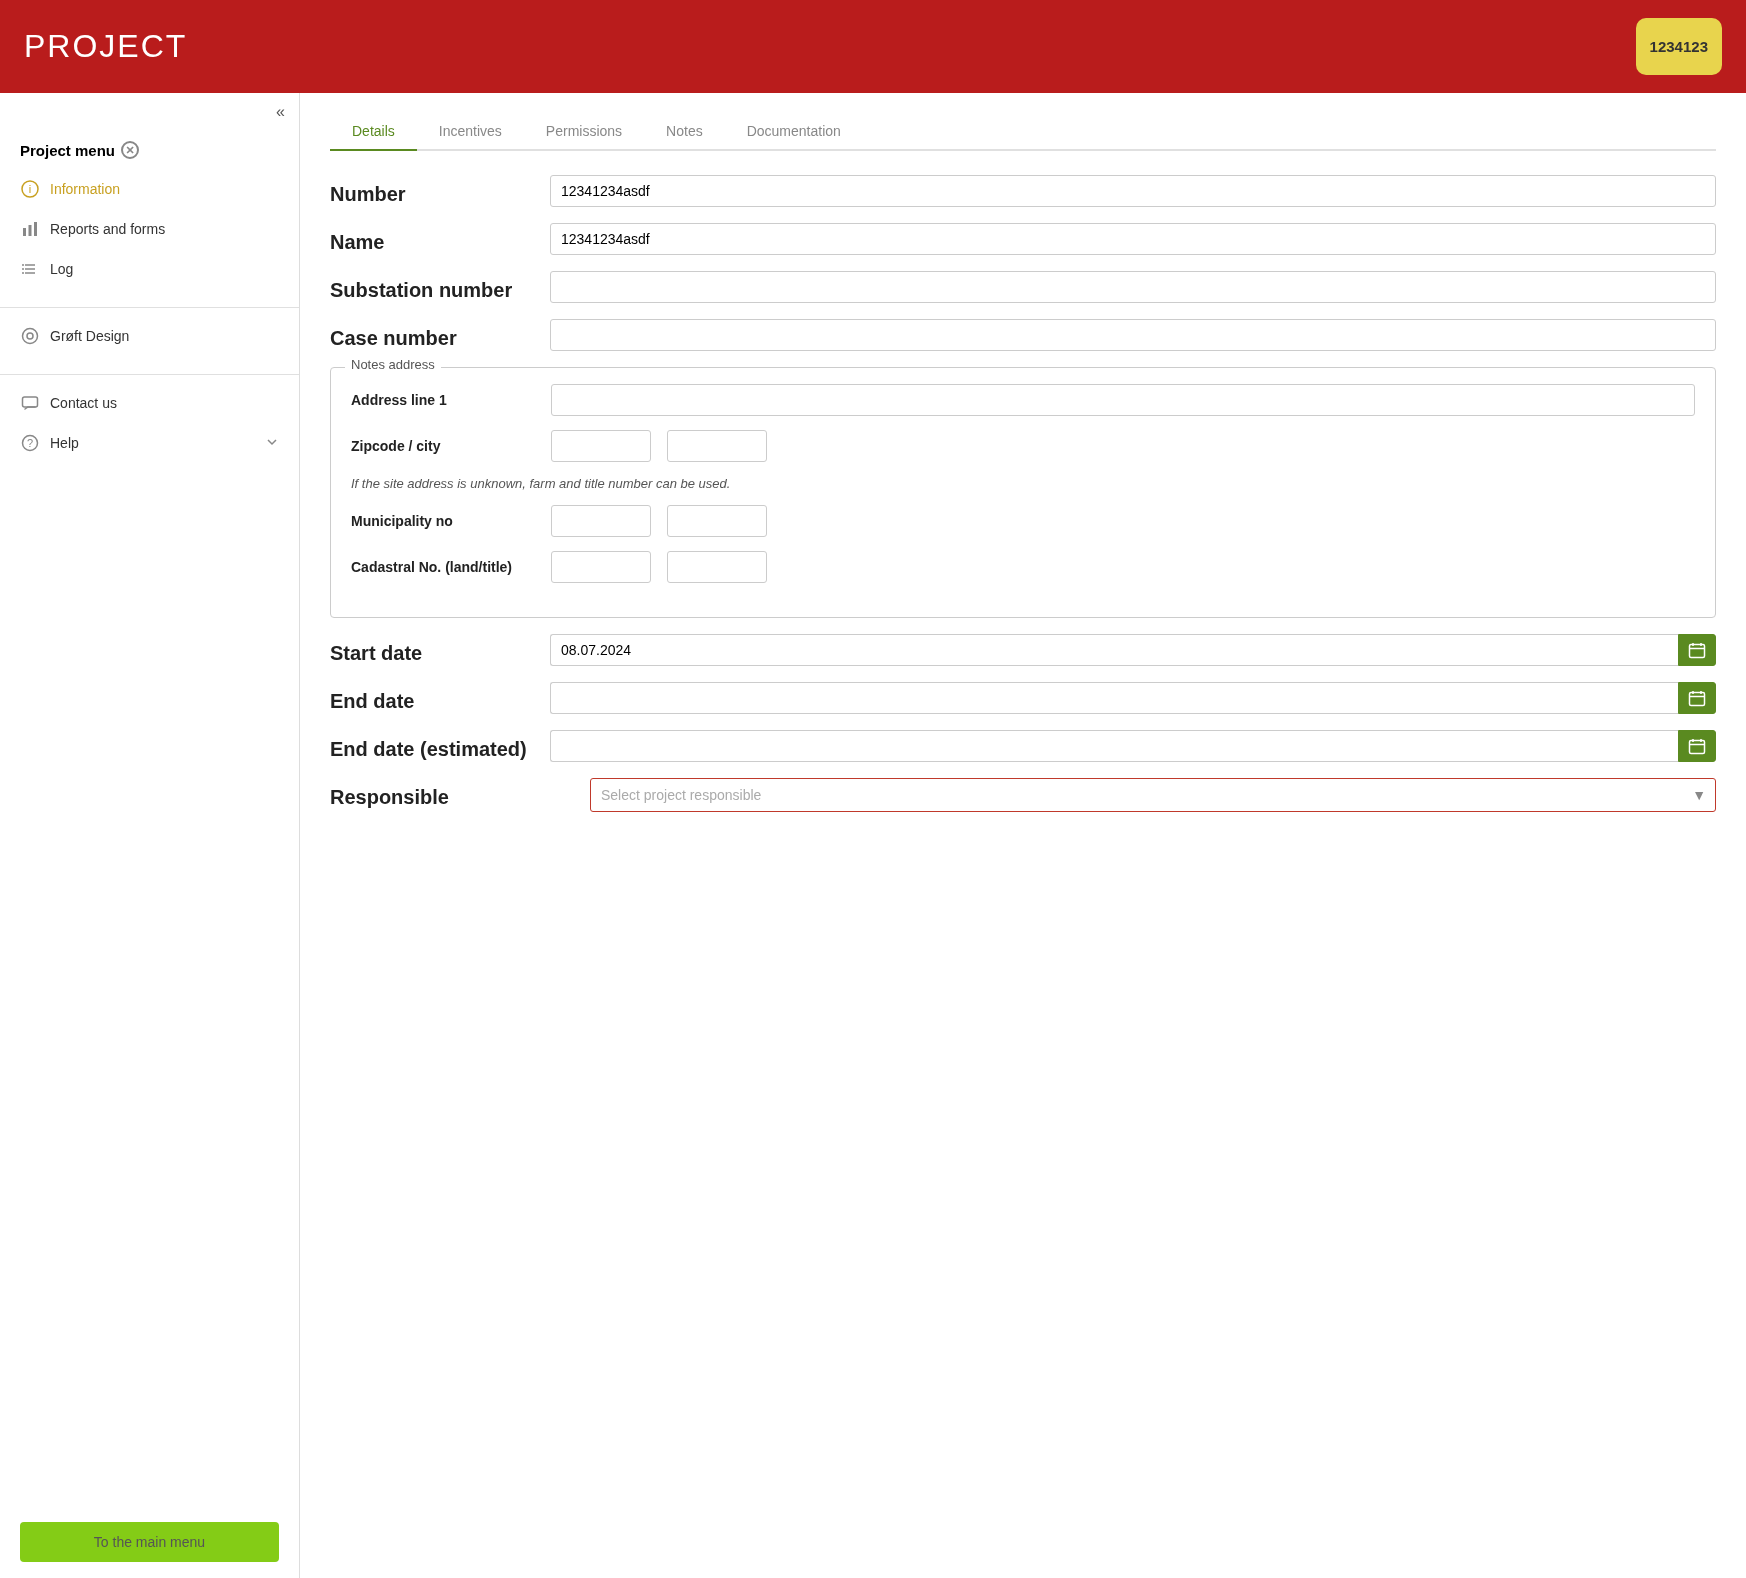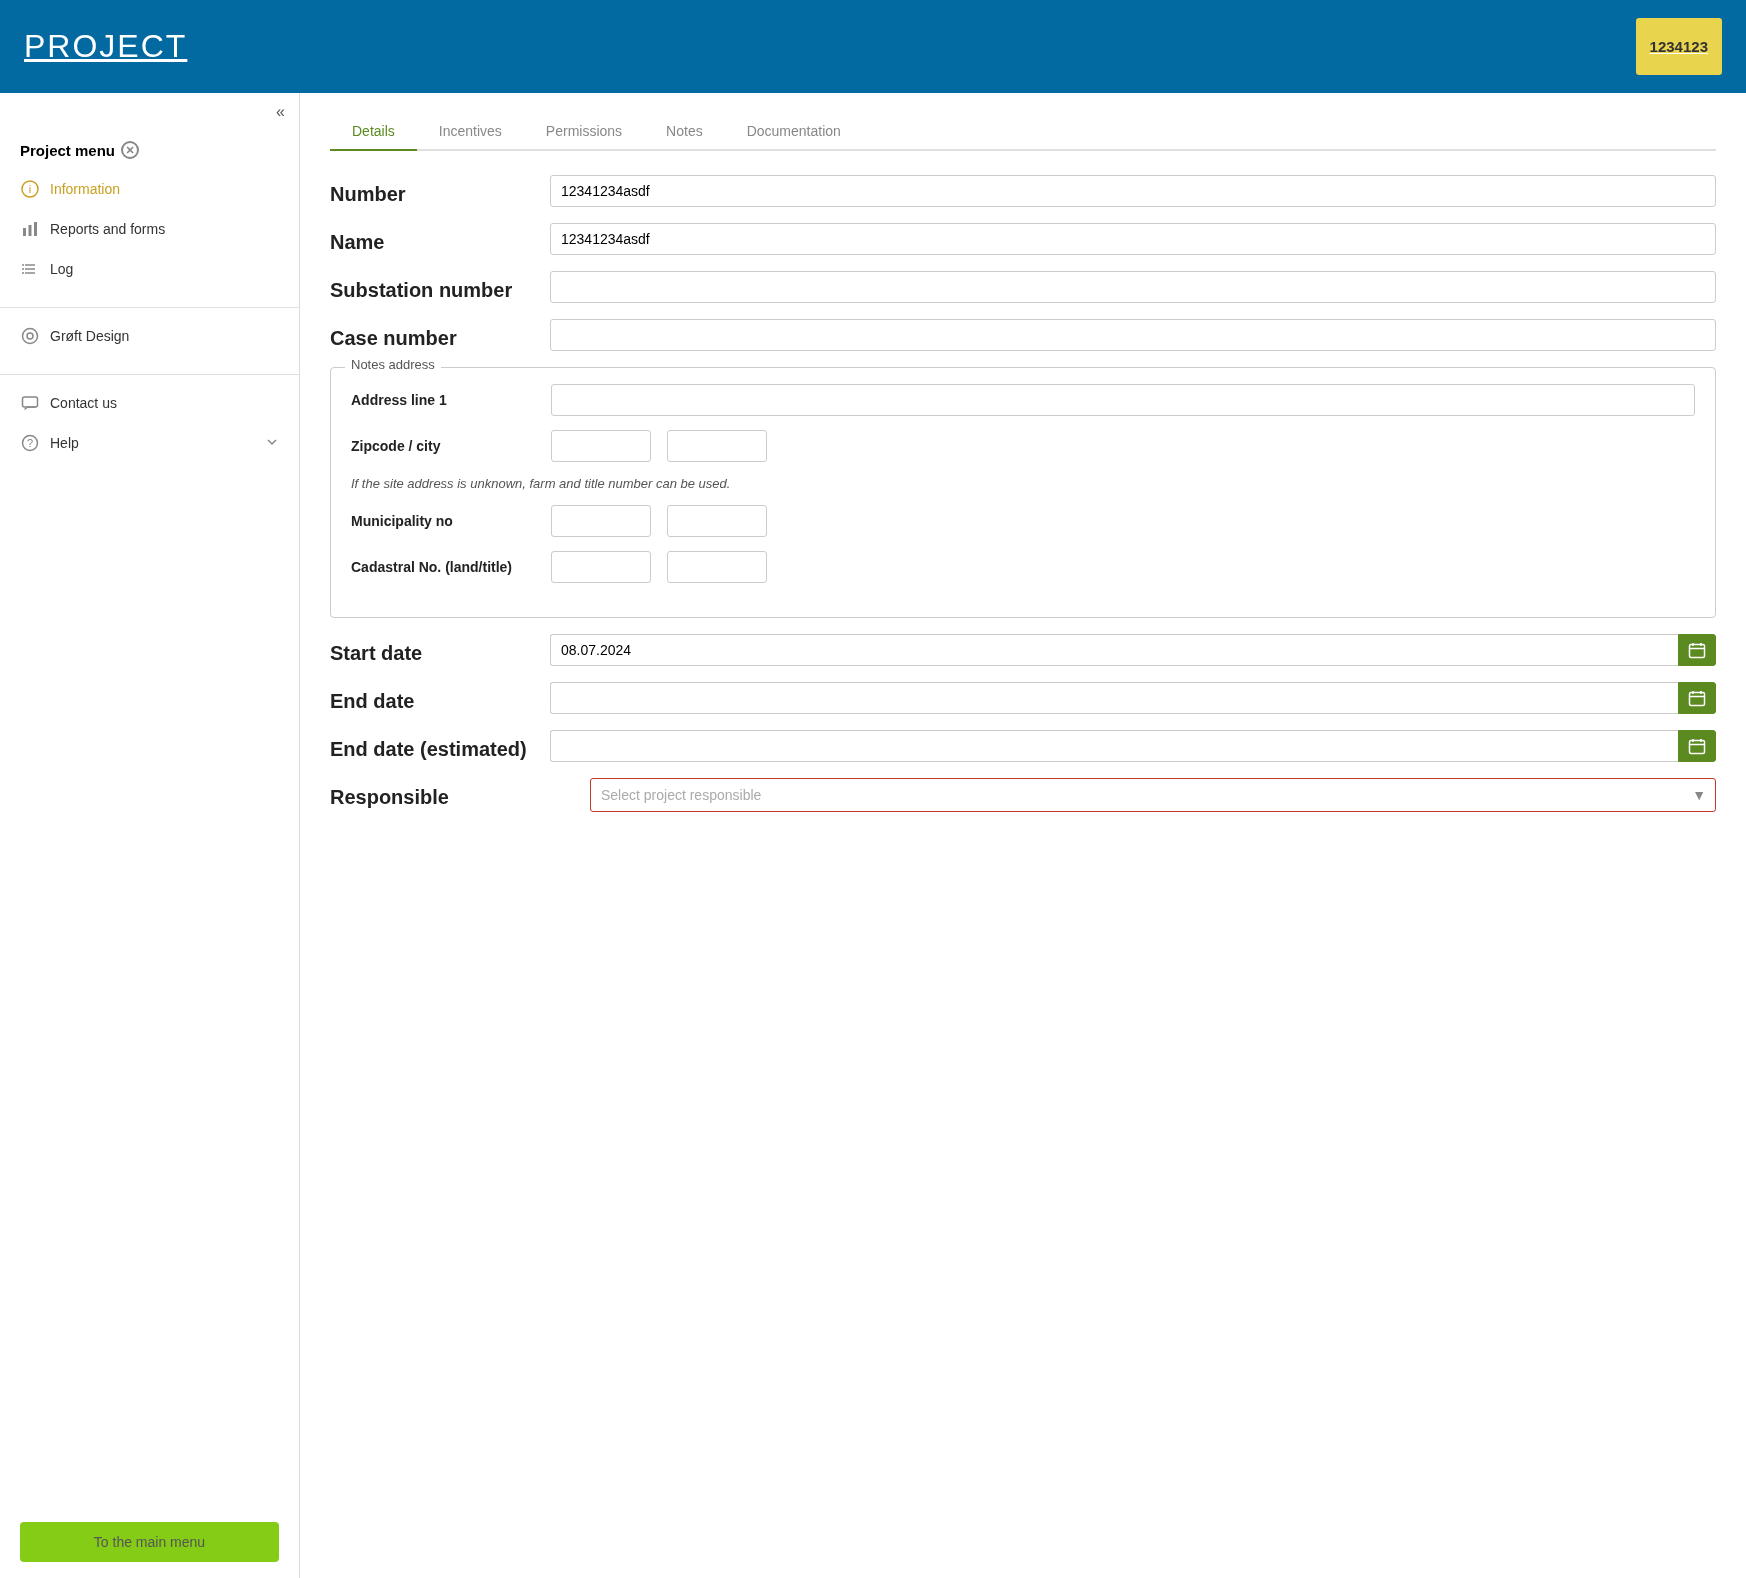--- a/index.html
+++ b/index.html
@@ -1,40 +1,39 @@
 <!DOCTYPE html>
 <html><head>
   <meta charset="utf-8">
   <style>
     * { box-sizing: border-box; margin: 0; padding: 0; }
     body { font-family: Arial, sans-serif; font-size: 14px; background: #fff; display: flex; flex-direction: column; height: 100vh; overflow: hidden; }
 
     
     .header {
-      background: #0369a1;
+      background: #b91c1c;
       color: #fff;
       padding: 18px 24px;
       display: flex;
       align-items: center;
       justify-content: space-between;
       flex-shrink: 0;
-      text-decoration: underline;
     }
     .header-title {
       font-size: 32px;
       font-weight: 300;
       letter-spacing: 2px;
     }
     .header-badge {
       background: #e8d44d;
       color: #333;
       font-weight: bold;
       font-size: 15px;
       padding: 20px 14px;
-      border-radius: 3px;
+      border-radius: 10px;
       margin-left: 14px;
     }
 
     
     .main-layout {
       display: flex;
       flex: 1;
       overflow: hidden;
     }
 

